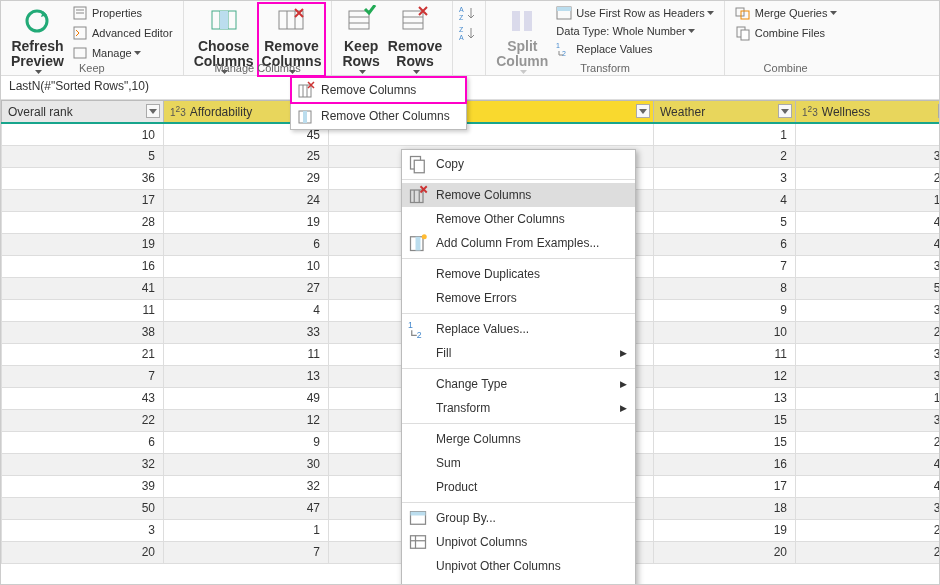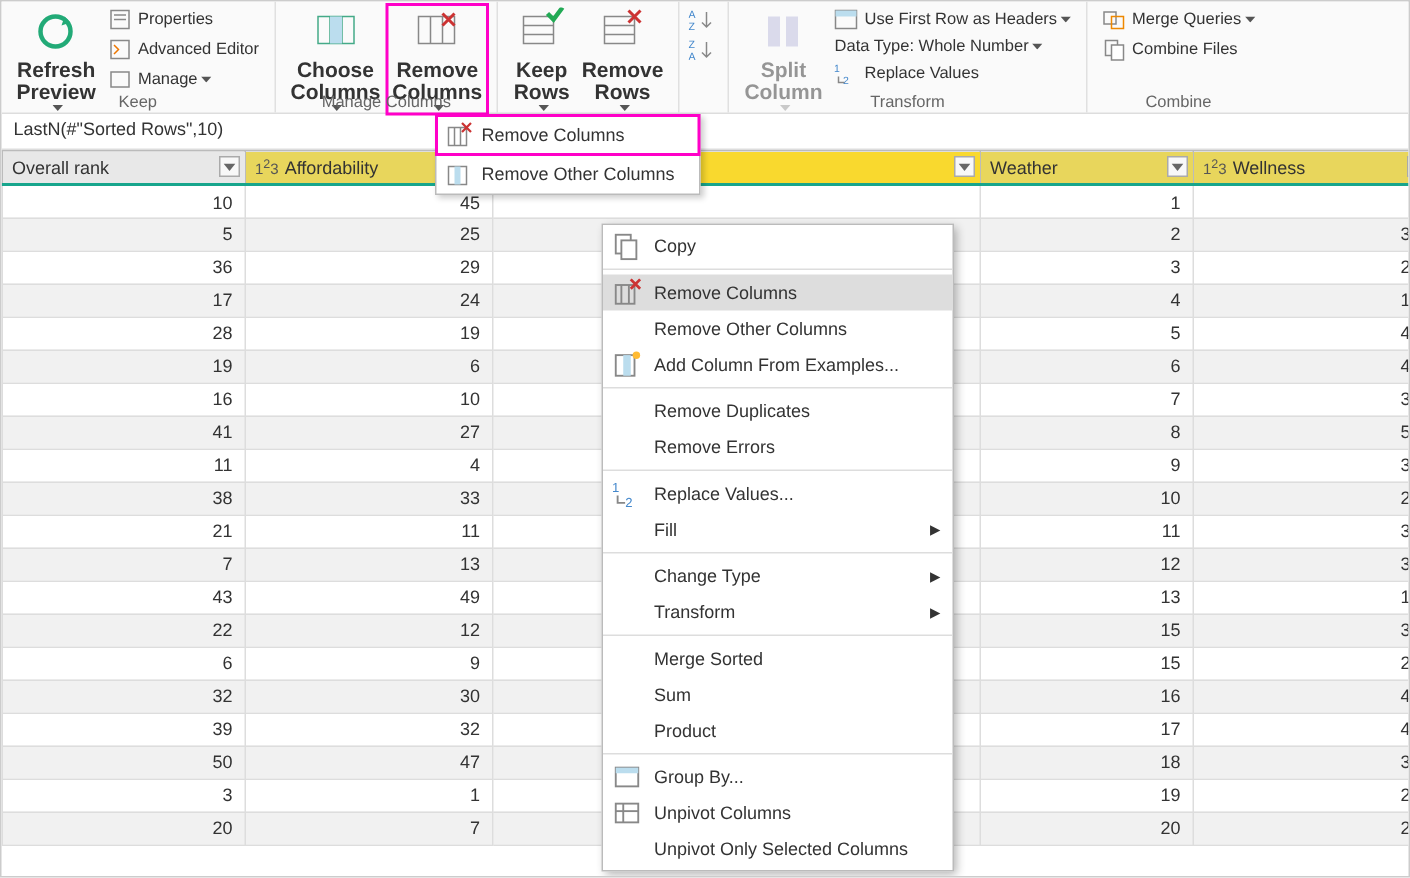--- a/index.html
+++ b/index.html
@@ -565,21 +565,21 @@
       <span class="arrow">▶</span>
     </div>
   <div class="ctx-item">
       <span class="cicon"></span>
       <span>Transform</span>
       <span class="arrow">▶</span>
     </div>
   <div class="sep"></div>
   <div class="ctx-item">
       <span class="cicon"></span>
-      <span>Merge Sorted</span>
+      <span>Merge Columns</span>
     </div>
   <div class="ctx-item">
       <span class="cicon"></span>
       <span>Sum</span>
     </div>
   <div class="ctx-item">
       <span class="cicon"></span>
       <span>Product</span>
     </div>
   <div class="sep"></div>
@@ -597,16 +597,20 @@
         <svg viewBox="0 0 16 16">
           <rect x="2" y="3" width="12" height="10" fill="none" stroke="#888"></rect>
           <line x1="6" y1="3" x2="6" y2="13" stroke="#888"></line>
           <line x1="2" y1="7" x2="14" y2="7" stroke="#888"></line>
         </svg>
       </span>
       <span>Unpivot Columns</span>
     </div>
   <div class="ctx-item">
       <span class="cicon"></span>
+      <span>Unpivot Other Columns</span>
+    </div>
+  <div class="ctx-item">
+      <span class="cicon"></span>
       <span>Unpivot Only Selected Columns</span>
     </div>
 
 </div>
 
 </body></html>

